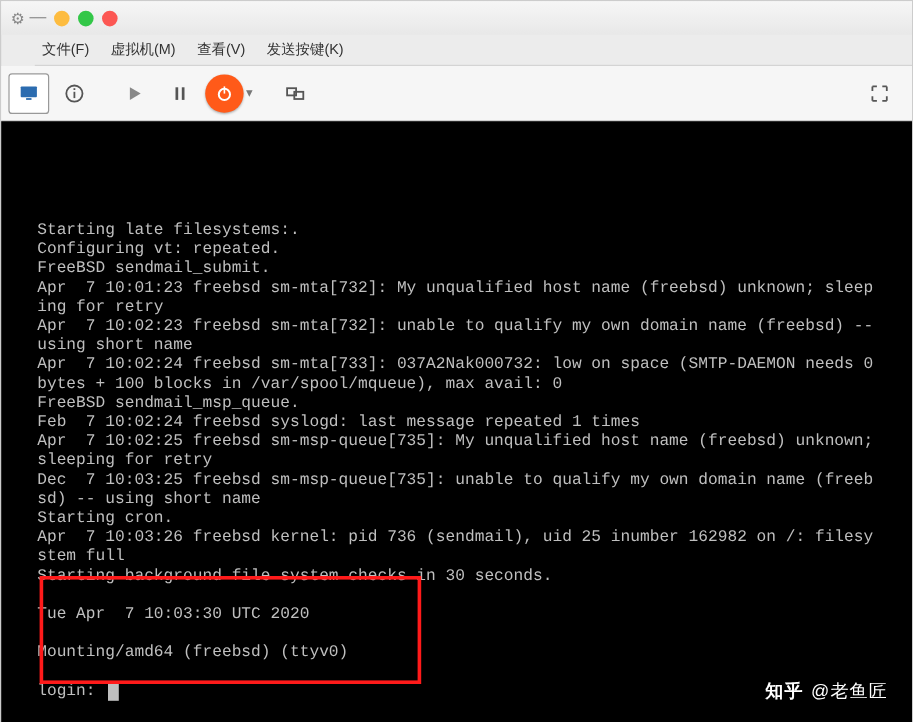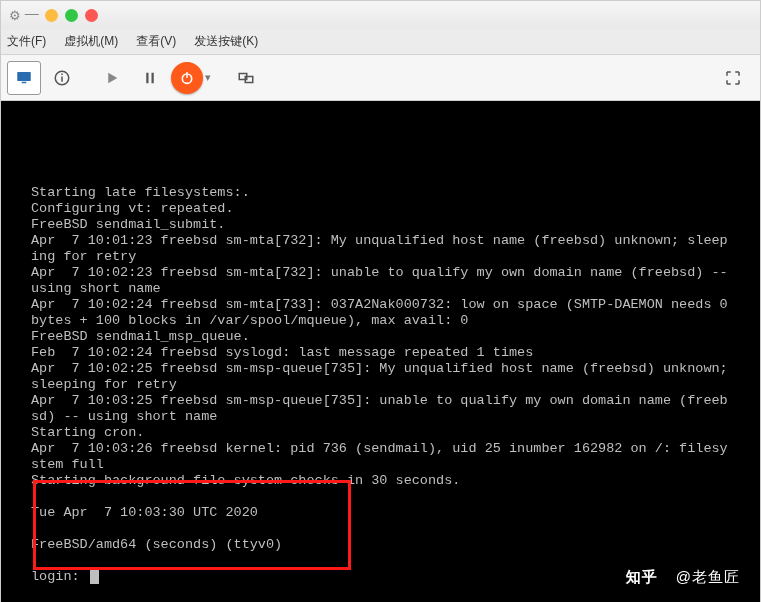--- a/index.html
+++ b/index.html
@@ -10,35 +10,35 @@
   .titlebar { height: 28px; display: flex; align-items: center; padding: 0 8px; background: linear-gradient(#f6f6f6,#e8e8e8); }
   .titlebar .gear { color: #888; font-size: 13px; margin-right: 4px; }
   .titlebar .title { flex: 1; text-align: center; font-size: 12px; color: #555; }
   .win-controls { display: flex; gap: 7px; }
   .win-dot { width: 13px; height: 13px; border-radius: 50%; }
   .dot-min { background: #fdbc40; }
   .dot-max { background: #33c748; }
   .dot-close { background: #fc5753; }
   .win-underscore { color:#888; font-size:14px; margin-right:6px; align-self:flex-start; padding-top:4px;}
   
-  .menubar { height: 26px; display: flex; align-items: center; padding: 0 6px; border-bottom: 1px solid #d4d4d4; }
+  .menubar { height: 26px; display: flex; align-items: center; padding: 0 6px; border-bottom: 1px solid #d4d4d4; margin-left: 28px; }
   .menubar .menu-item { font-size: 12px; color: #333; margin-right: 18px; cursor: pointer; }
   
   .toolbar { height: 46px; display: flex; align-items: center; padding: 0 6px; background: #f6f6f6; border-bottom: 1px solid #d0d0d0; }
   .tool-btn { width: 34px; height: 34px; display: flex; align-items: center; justify-content: center; margin-right: 4px; border-radius: 3px; cursor: pointer; }
   .tool-btn.active { border:1px solid #999; background:#fff; }
   .tool-sep { flex:1; }
   .power-btn { width:32px; height:32px; border-radius:50%; background:#ff5a19; display:flex; align-items:center; justify-content:center; color:#fff; font-weight:bold; margin-right:2px; cursor:pointer; box-shadow:0 1px 2px rgba(0,0,0,.3);}
   .chev { color:#777; font-size:11px; margin-right:18px; cursor:pointer; }
   
   .terminal { background:#000; color:#bfbfbf; width:100%; height:506px; padding: 68px 30px 10px 30px; font-family: "Courier New", monospace; font-size: 13.5px; line-height: 16px; position:relative; white-space:pre-wrap; word-break:break-all; }
   .terminal .line { }
   .hl-box { position:absolute; border:3px solid #ff1a1a; left:32px; top:379px; width:318px; height:90px; pointer-events:none; }
   .cursor { display:inline-block; width:9px; height:14px; background:#bfbfbf; vertical-align:text-bottom; margin-left:2px;}
-  .watermark { position:absolute; right:20px; bottom:22px; color:#fff; font-size:15px; letter-spacing:1px; font-family: "Microsoft YaHei", sans-serif; display:flex; align-items:center; gap:18px;}
+  .watermark { position:absolute; right:20px; bottom:22px; color:#fff; font-size:15px; letter-spacing:1px; font-family: "Microsoft YaHei", sans-serif; display:flex; align-items:center; gap:6px;}
   .watermark .zh { font-weight:bold; }
   
   svg.icon { width:18px; height:18px; }
 </style>
 </head>
 <body>
 
 <div class="window">
 
   <div class="titlebar">
@@ -108,28 +108,28 @@
   <div class="terminal">
 <span class="line">Starting late filesystems:.</span>
 <span class="line">Configuring vt: repeated.</span>
 <span class="line">FreeBSD sendmail_submit.</span>
 <span class="line">Apr  7 10:01:23 freebsd sm-mta[732]: My unqualified host name (freebsd) unknown; sleeping for retry</span>
 <span class="line">Apr  7 10:02:23 freebsd sm-mta[732]: unable to qualify my own domain name (freebsd) -- using short name</span>
 <span class="line">Apr  7 10:02:24 freebsd sm-mta[733]: 037A2Nak000732: low on space (SMTP-DAEMON needs 0 bytes + 100 blocks in /var/spool/mqueue), max avail: 0</span>
 <span class="line">FreeBSD sendmail_msp_queue.</span>
 <span class="line">Feb  7 10:02:24 freebsd syslogd: last message repeated 1 times</span>
 <span class="line">Apr  7 10:02:25 freebsd sm-msp-queue[735]: My unqualified host name (freebsd) unknown; sleeping for retry</span>
-<span class="line">Apr  7 10:03:25 freebsd sm-msp-queue[735]: unable to qualify my own domain name (freebsd) -- using short name</span>
+<span class="line">Dec  7 10:03:25 freebsd sm-msp-queue[735]: unable to qualify my own domain name (freebsd) -- using short name</span>
 <span class="line">Starting cron.</span>
 <span class="line">Apr  7 10:03:26 freebsd kernel: pid 736 (sendmail), uid 25 inumber 162982 on /: filesystem full</span>
 <span class="line">Starting background file system checks in 30 seconds.</span>
 <span class="line"></span>
 <span class="line">Tue Apr  7 10:03:30 UTC 2020</span>
 <span class="line"></span>
-<span class="line">FreeBSD/amd64 (seconds) (ttyv0)</span>
+<span class="line">Mounting/amd64 (freebsd) (ttyv0)</span>
 <span class="line"></span>
 <span class="line">login: </span><span class="cursor"></span>
     <div class="hl-box"></div>
     <div class="watermark">
       <span class="zh">知乎</span>
       <span>@老鱼匠</span>
     </div>
   </div>
 
 </div>

